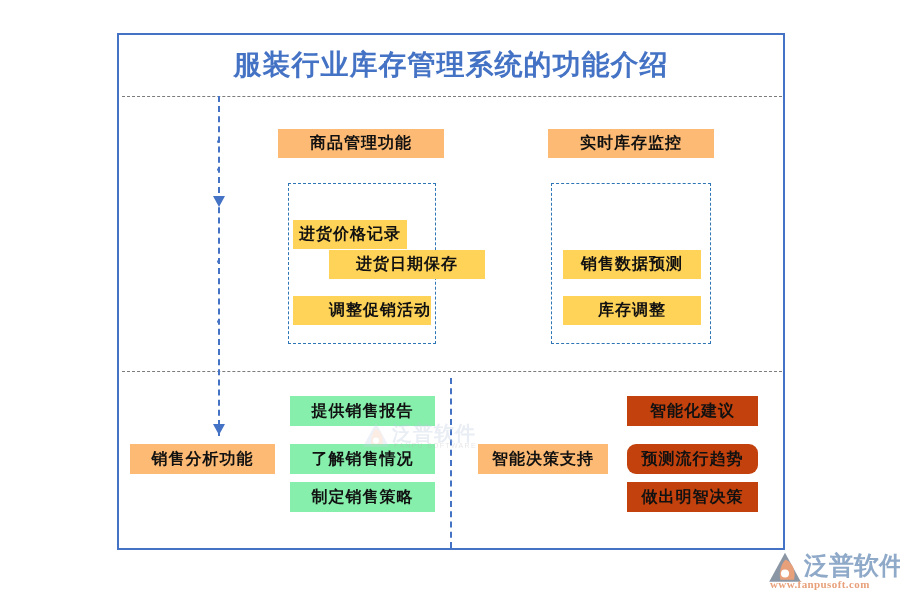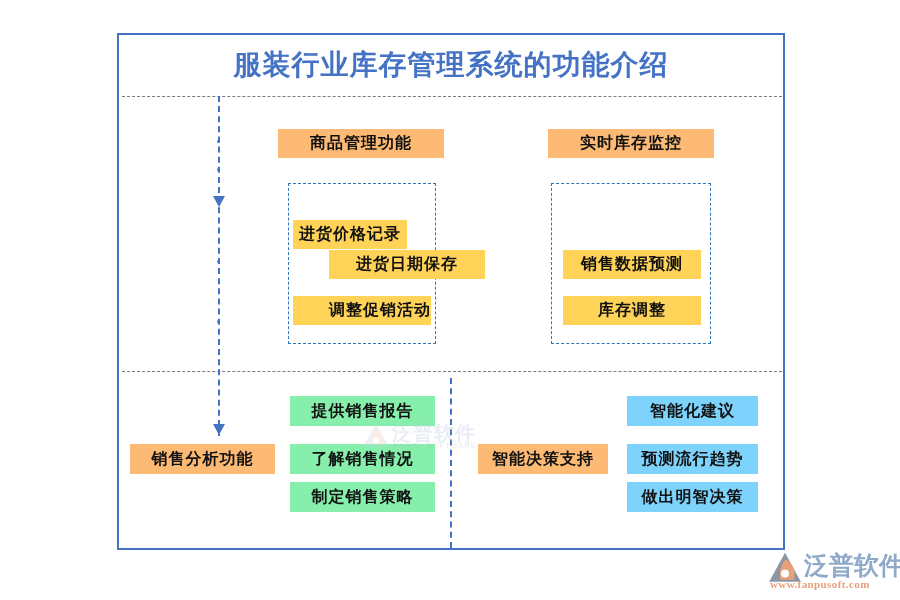--- a/index.html
+++ b/index.html
@@ -106,21 +106,21 @@
     font-size: 16px;
     font-weight: bold;
     color: #111111;
     white-space: nowrap;
     letter-spacing: 1px;
   }
 
   .box-blue   { background: #fdba74; }
   .box-yellow { background: #FFD358; }
   .box-lav    { background: #86efac; }
-  .box-green  { background: #7dd3fc; }
+  .box-green  { background: #c2410c; }
 
   
   .group-dashed {
     position: absolute;
     box-sizing: border-box;
     border: 1.8px dashed #2E75B6;
     background: transparent;
   }
 
   
@@ -141,21 +141,21 @@
 
   
   .lbl-sales   { left: 130px; top: 444px; width: 145px; height: 30px; }
   .lav-1 { left: 290px; top: 396px; width: 145px; height: 30px; }
   .lav-2 { left: 290px; top: 444px; width: 145px; height: 30px; }
   .lav-3 { left: 290px; top: 482px; width: 145px; height: 30px; }
 
   
   .lbl-smart   { left: 478px; top: 444px; width: 130px; height: 30px; }
   .grn-1 { left: 627px; top: 396px; width: 131px; height: 30px; }
-  .grn-2 { left: 627px; top: 444px; width: 131px; height: 30px; }
+  .grn-2 { left: 627px; top: 444px; width: 131px; height: 30px; border-radius: 9px; }
   .grn-3 { left: 627px; top: 482px; width: 131px; height: 30px; }
 
   
   .watermark {
     position: absolute;
     left: 362px;
     top: 420px;
     width: 130px;
     height: 46px;
     opacity: 0.30;

